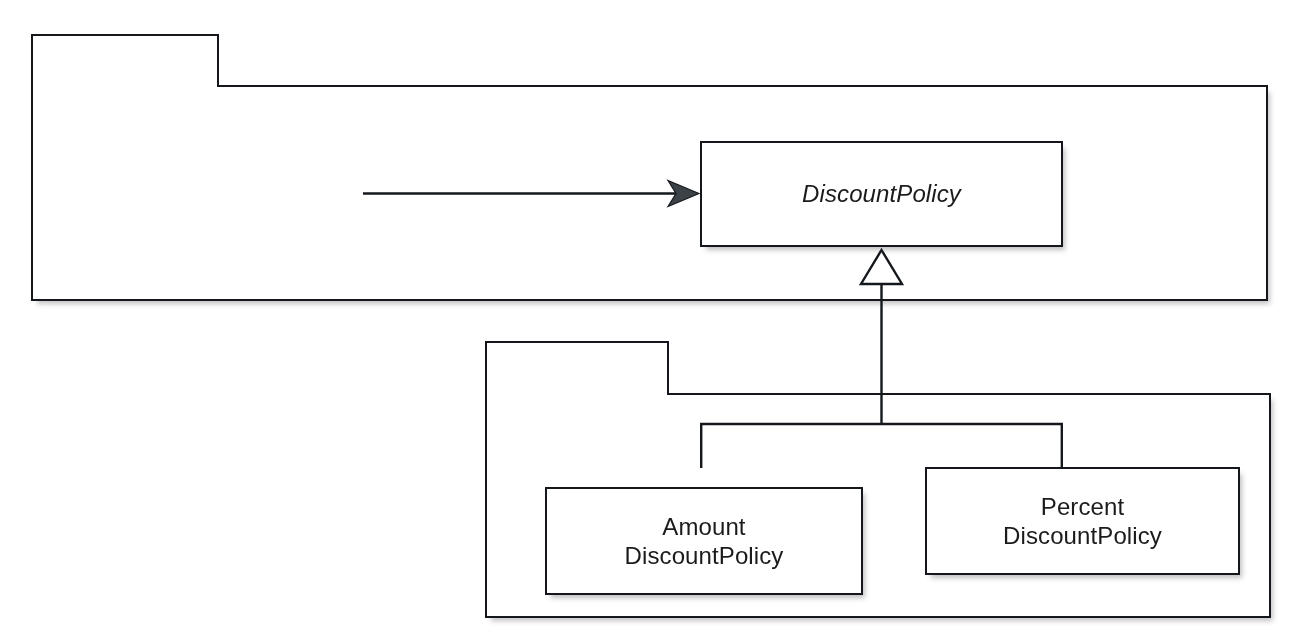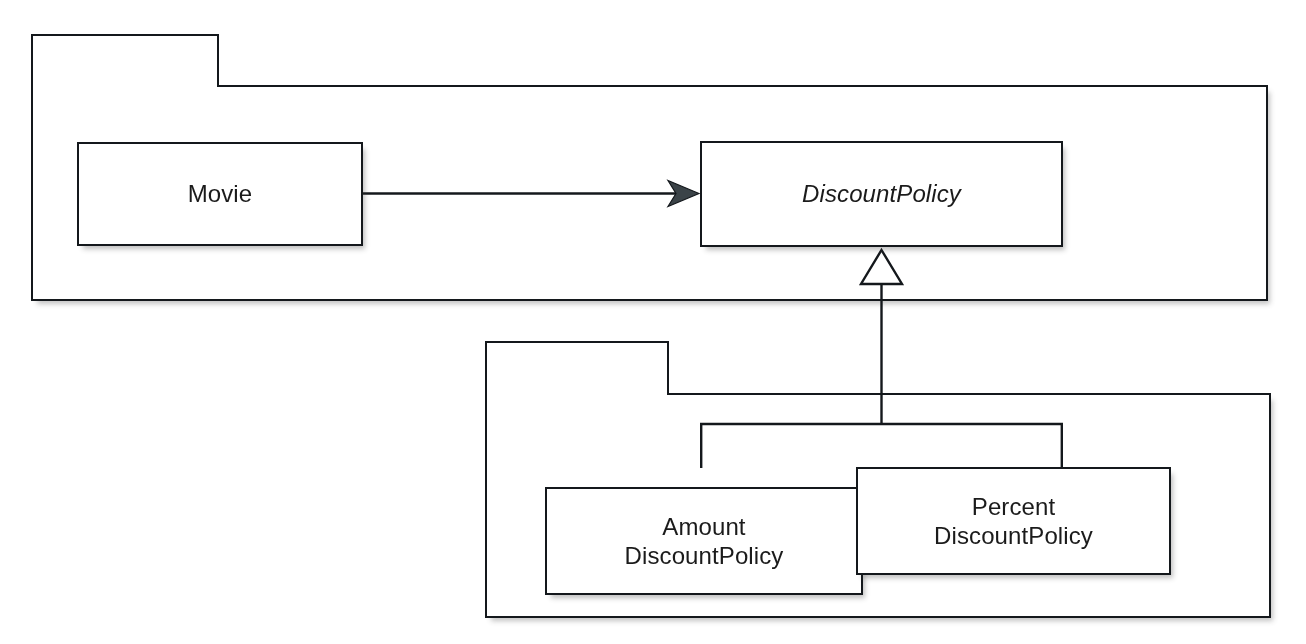--- a/index.html
+++ b/index.html
@@ -138,31 +138,28 @@
       <line class="edge-line" x1="881.5" y1="283" x2="881.5" y2="425"></line>
 
       <line class="edge-line" x1="700" y1="424" x2="1063" y2="424"></line>
 
       <line class="edge-line" x1="701.2" y1="423" x2="701.2" y2="468"></line>
 
       <line class="edge-line" x1="1061.8" y1="423" x2="1061.8" y2="468"></line>
     </g>
   </svg>
 
-  <div class="class-box" style="left:77px; top:142px; width:286px; height:104px;">
-    <span class="class-name">Movie</span>
-  </div>
 
   <div class="class-box" style="left:700px; top:141px; width:363px; height:106px;">
     <span class="class-name abstract">DiscountPolicy</span>
   </div>
 
   <div class="class-box" style="left:545px; top:467px; width:318px; height:108px;margin-top:20px;">
     <span class="class-name">Amount
 DiscountPolicy</span>
   </div>
 
-  <div class="class-box" style="left:856px; top:467px; width:315px; height:108px;">
+  <div class="class-box" style="left:925px; top:467px; width:315px; height:108px;">
     <span class="class-name">Percent
 DiscountPolicy</span>
   </div>
 
 </div>
 
 </body></html>

